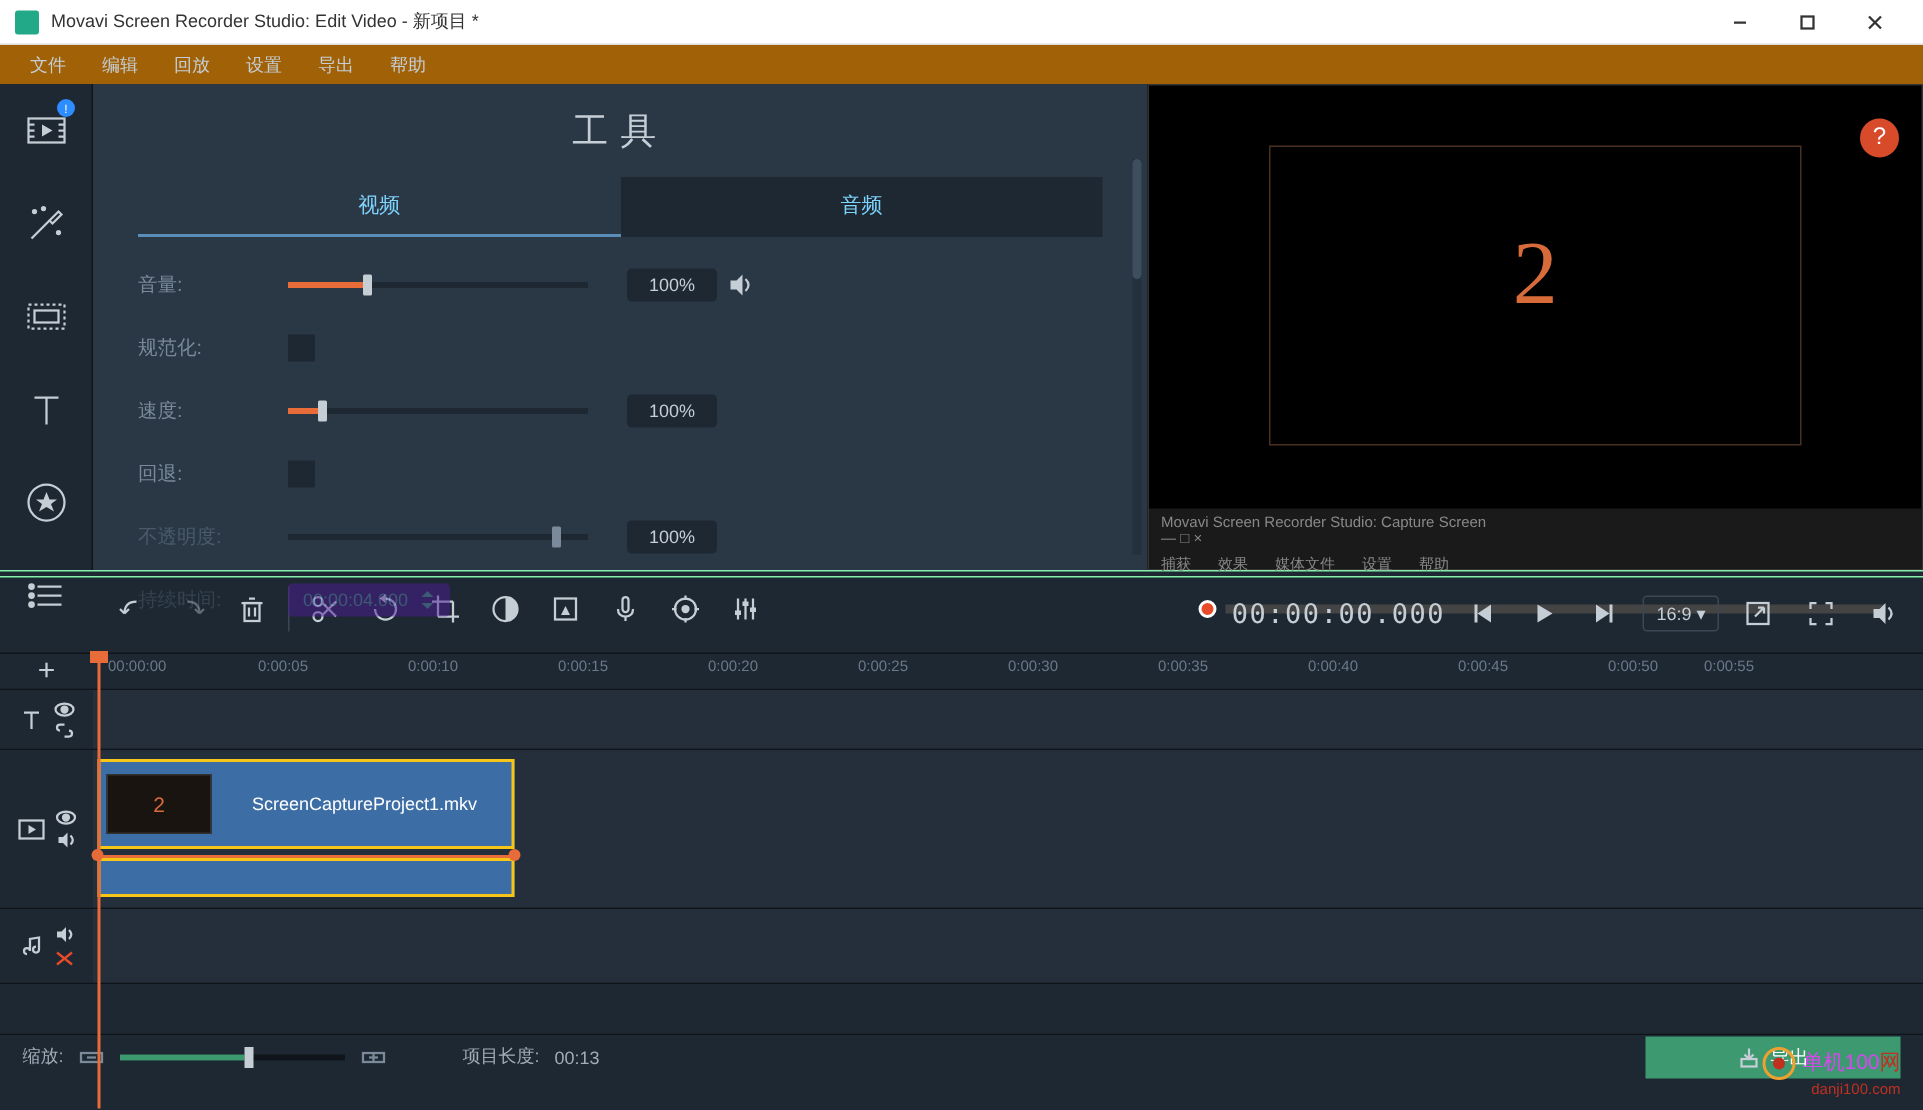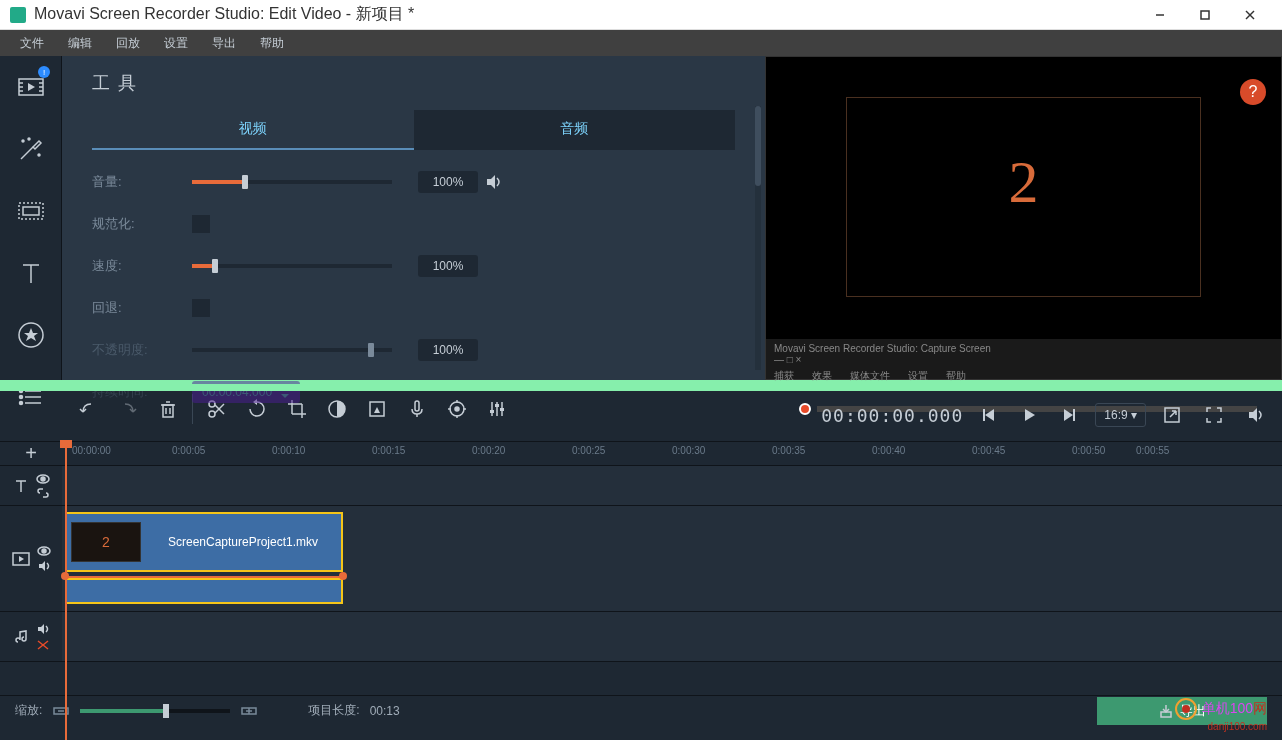--- a/index.html
+++ b/index.html
@@ -1,40 +1,40 @@
 <!DOCTYPE html>
 <html><head>
 <meta charset="utf-8">
 <style>
 * { margin: 0; padding: 0; box-sizing: border-box; font-family: "Microsoft YaHei", sans-serif; }
 body { width: 1282px; height: 740px; background: #1e2833; overflow: hidden; }
 
 
 .titlebar { height: 30px; background: #fff; display: flex; align-items: center; padding: 0 10px; border-bottom: 1px solid #ddd; }
 .titlebar-icon { width: 16px; height: 16px; background: #2a8; margin-right: 8px; border-radius: 2px; }
-.titlebar-title { flex: 1; font-size: 16px; color: #333; }
+.titlebar-title { flex: 1; font-size: 12px; color: #333; }
 .winbtns { display: flex; }
 .winbtn { width: 45px; height: 30px; display: flex; align-items: center; justify-content: center; cursor: pointer; }
 
 
-.menubar { height: 26px; background: #404040; display: flex; align-items: center; padding: 0 8px; }
+.menubar { height: 26px; background: #a16207; display: flex; align-items: center; padding: 0 8px; }
 .menuitem { padding: 3px 12px; font-size: 12px; color: #c5cdd5; cursor: pointer; }
 
 
 .main { display: flex; height: 324px; }
 
 
 .ltb { width: 62px; background: #1e2833; border-right: 1px solid #0f141a; }
 .ltb-btn { width: 62px; height: 62px; display: flex; align-items: center; justify-content: center; cursor: pointer; position: relative; }
 .ltb-btn svg { width: 32px; height: 32px; }
 .ltb-btn .badge { position: absolute; top: 10px; right: 12px; width: 12px; height: 12px; background: #2d8cff; border-radius: 50%; font-size: 8px; color: #fff; display: flex; align-items: center; justify-content: center; }
 
 
 .tools { flex: 1; background: #2a3745; padding: 15px 30px; position: relative; }
-.tools-title { font-size: 18px; color: #c5cdd5; margin-bottom: 15px; letter-spacing: 8px; }
+.tools-title { text-align: center; font-size: 24px; color: #c5cdd5; margin-bottom: 15px; letter-spacing: 8px; }
 .tabs { display: flex; margin-bottom: 20px; }
 .tab { flex: 1; padding: 10px; text-align: center; color: #7dd3fc; font-size: 14px; cursor: pointer; background: #1e2833; }
 .tab.active { background: #2a3745; border-bottom: 2px solid #5a8db8; }
 .prop-row { display: flex; align-items: center; margin-bottom: 18px; height: 24px; }
 .prop-label { width: 100px; font-size: 13px; color: #7a8a9a; }
 .prop-label.dim { color: #4a5a6a; }
 .slider-track { position: relative; width: 200px; height: 4px; background: #1e2833; margin-right: 20px; }
 .slider-fill { position: absolute; height: 100%; background: #e86b3a; }
 .slider-thumb { position: absolute; top: -5px; width: 6px; height: 14px; background: #c5cdd5; border-radius: 1px; cursor: pointer; }
 .slider-thumb.mid { background:#7a8a9a; }
@@ -51,21 +51,21 @@
 .prev-bottom { position:absolute; bottom:15px; left:40px; right:40px; display:flex; justify-content:space-around; color:#888; font-size:10px; }
 .prev-ctl { text-align:center; }
 .prev-ctl div { margin:2px 0; }
 .help-btn { position:absolute; top:22px; right:15px; width:26px; height:26px; background:#d84b2a; border-radius:50%; color:#fff; display:flex; align-items:center; justify-content:center; font-size:16px; cursor:pointer; }
 .prev-capt { position:absolute; bottom:0; left:0; right:0; height:40px; background:#1a1a1a; color:#888; font-size:10px; padding:4px 8px; }
 .prev-capt-row1 { display:flex; justify-content:space-between;flex-direction:column; }
 .prev-capt-row2 { display:flex; gap:18px; margin-top:4px; }
 .rec-dot { position:absolute; bottom:-31px; left:12px; width:12px; height:12px; background:#e84b2a; border-radius:50%; border:2px solid #fff; }
 
 
-.tbrow { height: 50px; background: #1e2833; display: flex; align-items: center; padding: 0 10px; border-top:7px solid #86efac; }
+.tbrow { height: 50px; background: #1e2833; display: flex; align-items: center; padding: 0 10px; border-top:1px solid #86efac; }
 .tbgroup { display:flex; gap:8px; align-items:center; }
 .tb-btn { width:32px; height:32px; display:flex; align-items:center; justify-content:center; cursor:pointer; color:#c5cdd5; border-radius:3px; }
 .tb-sep { width:1px; height:30px; background:#3a4755; margin:0 8px; }
 .tb-spacer { flex:1; }
 .timecode { font-family: monospace; font-size:18px; color:#c5cdd5; letter-spacing:1px; }
 .aspect-box { padding:4px 8px; border:1px solid #3a4755; color:#c5cdd5; font-size:12px; border-radius:3px; cursor:pointer; }
 
 
 .ruler { height: 24px; background: #1e2833; display: flex; position: relative; border-top:1px solid #0f141a; }
 .ruler-add { width:62px; display:flex; align-items:center; justify-content:center; color:#c5cdd5; font-size:20px; cursor:pointer; }

